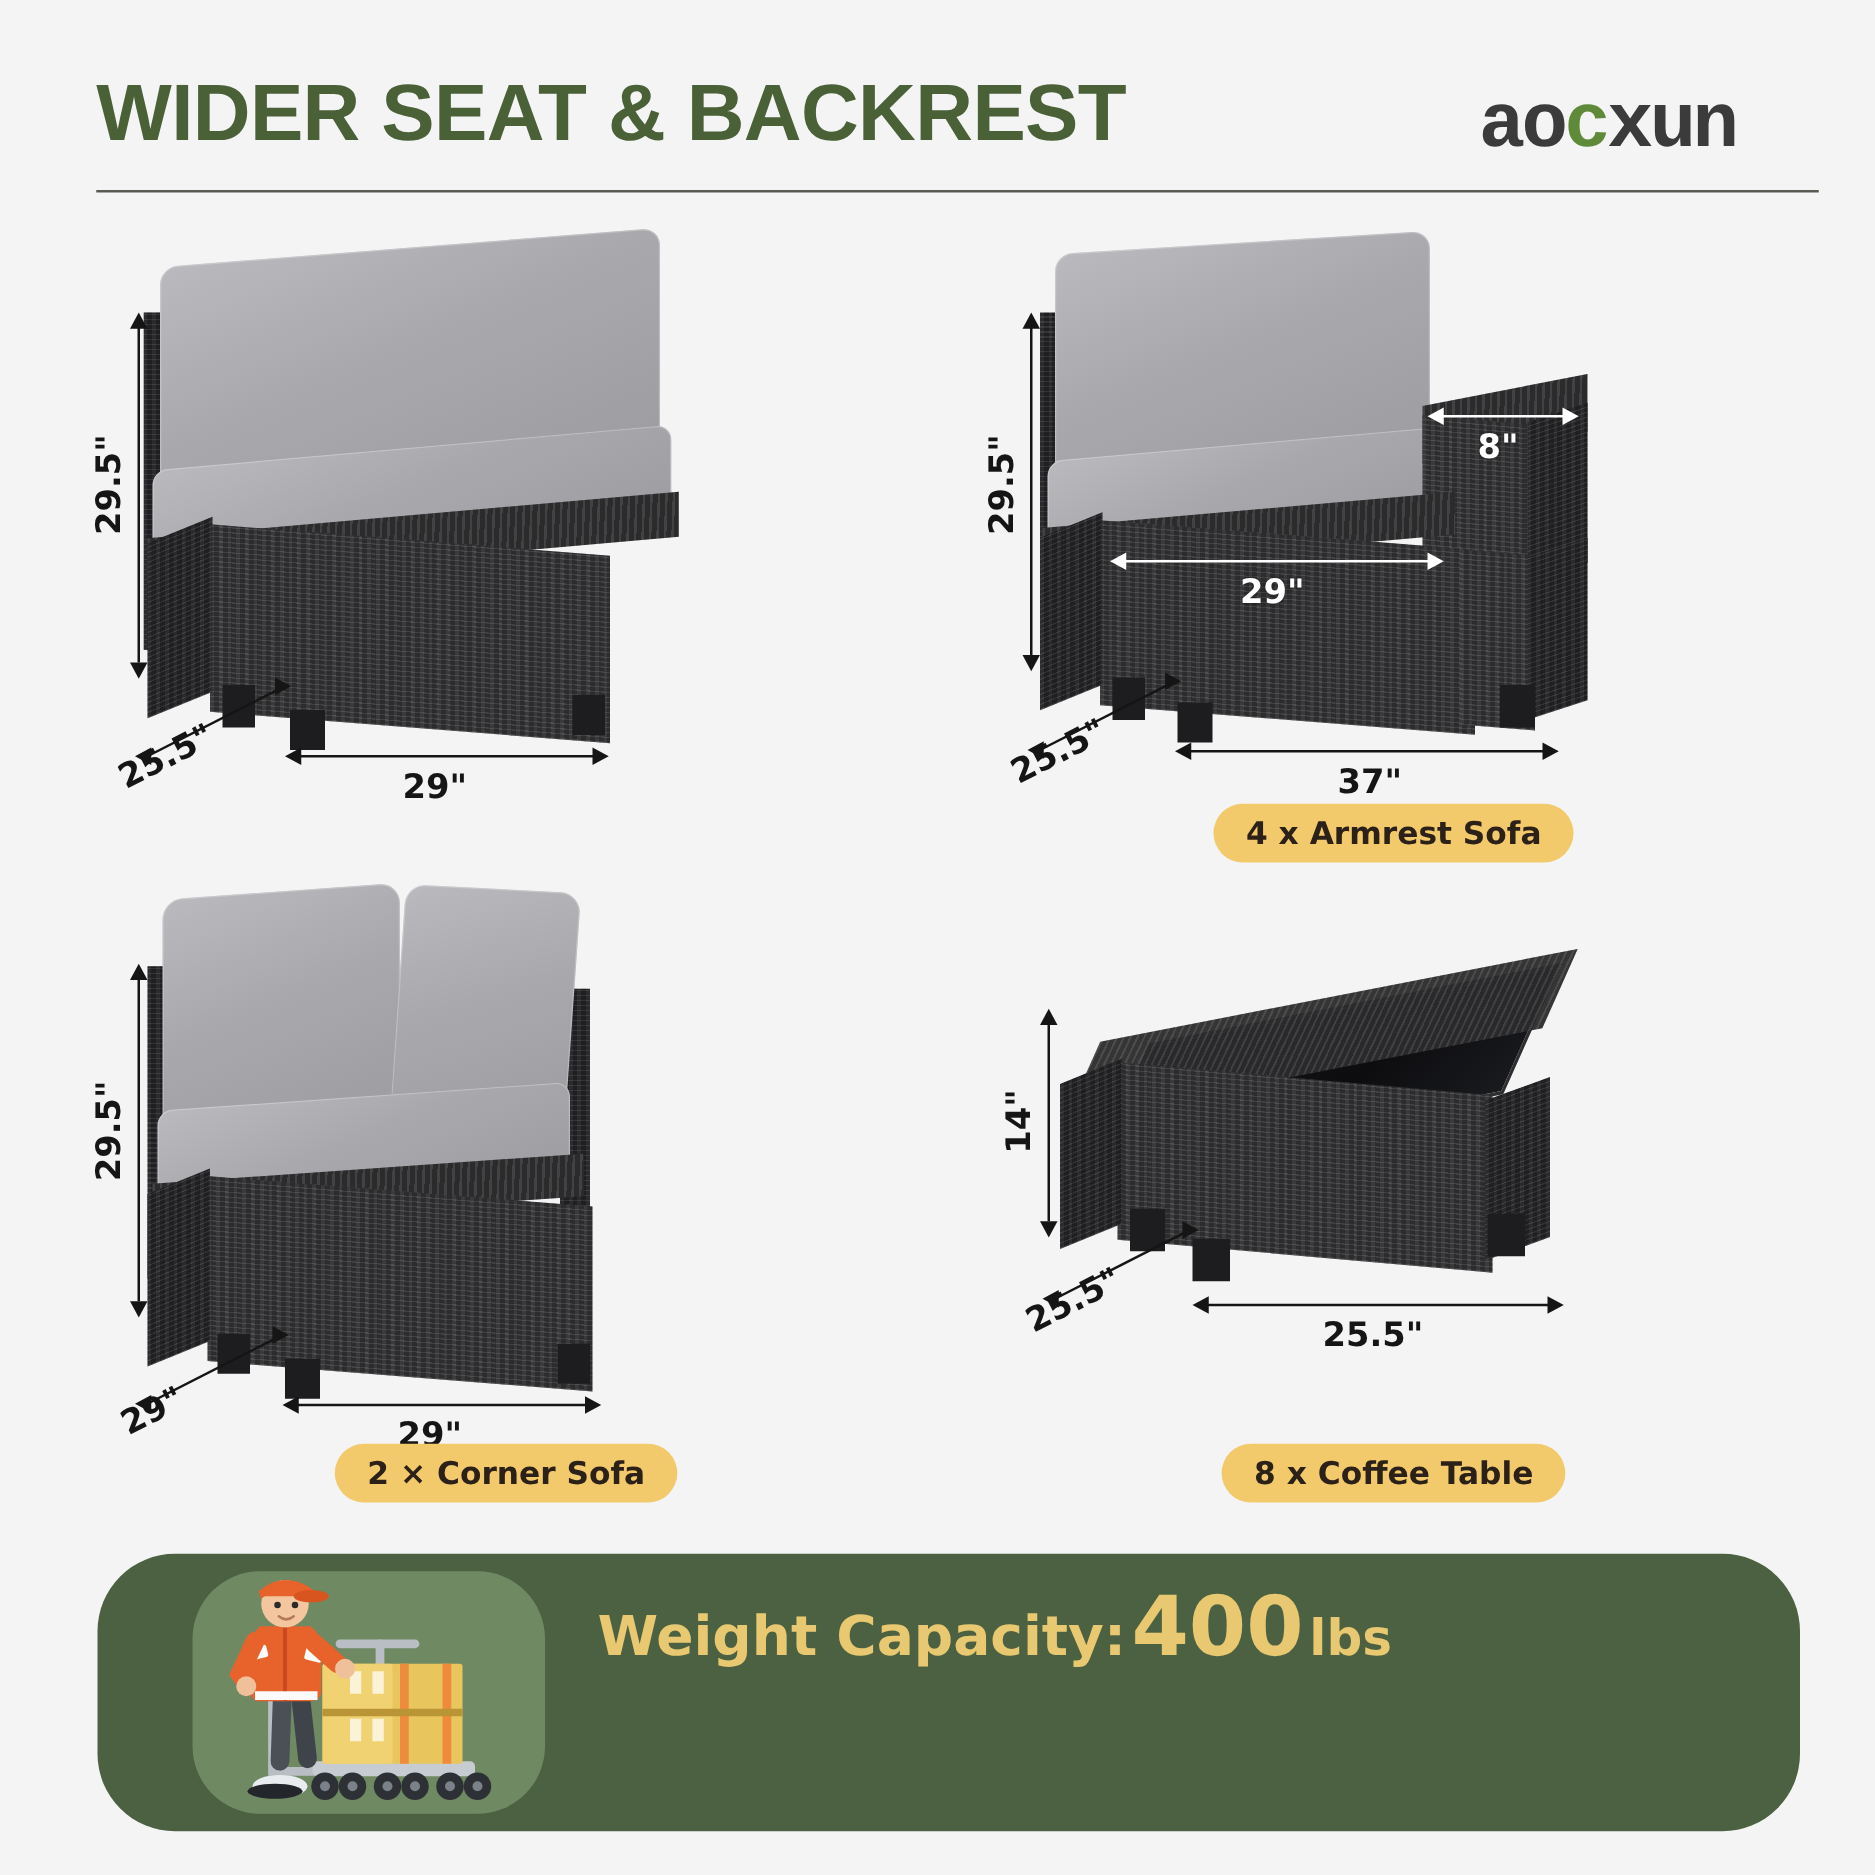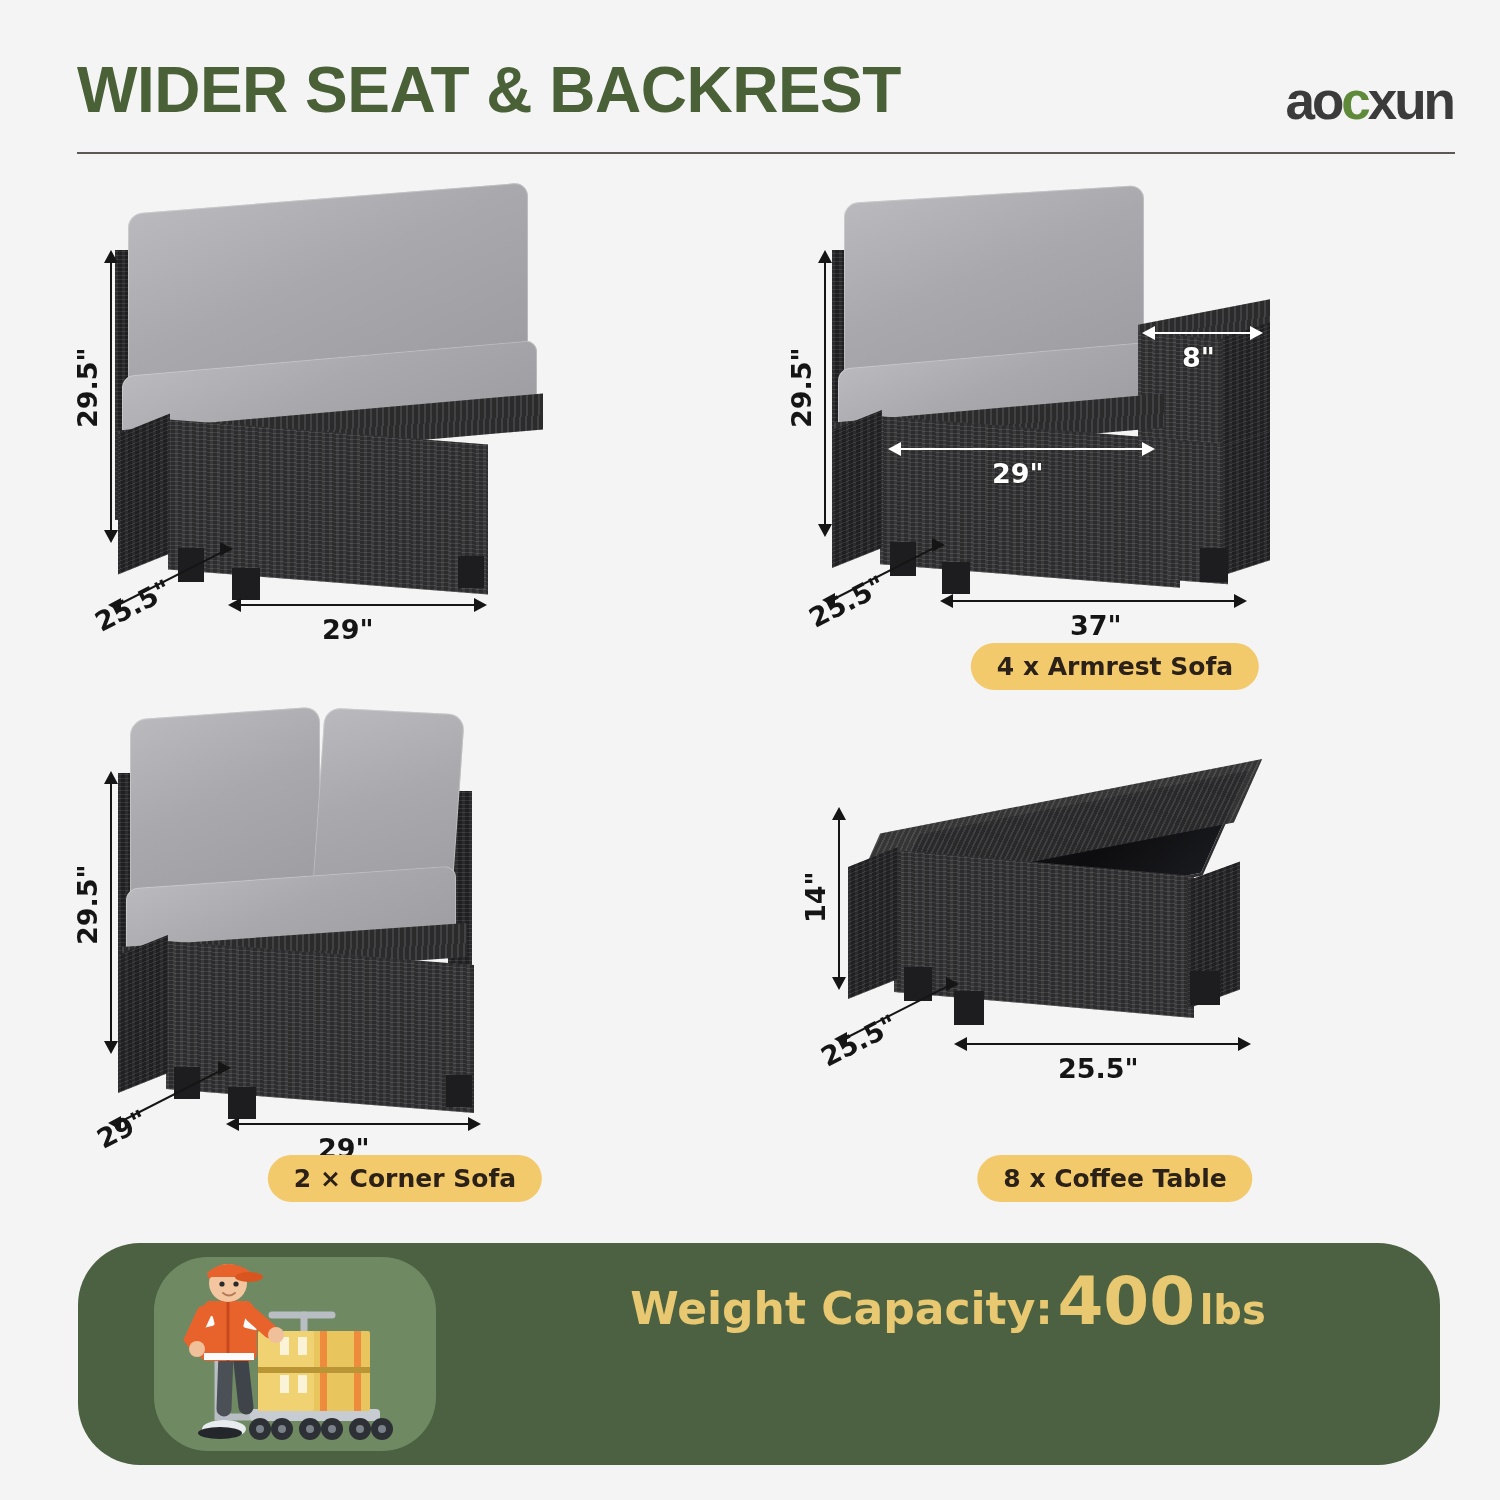--- a/index.html
+++ b/index.html
@@ -17,23 +17,23 @@
     position:absolute; left:62px; top:58px;
     font-size:64px; font-weight:bold; letter-spacing:-0.5px;
     color:#4a6138; line-height:1;
     white-space:nowrap;
   }
   #brand-logo {
     position:absolute; right:62px; top:62px;
     width:270px; height:78px;
   }
   #logo-text {
-    font-size:53px; font-weight:bold; color:#3b3b3b;
-    letter-spacing:-3px; line-height:78px; text-align:right;
-    font-family:Liberation Sans, sans-serif;
+    font-size:62px; font-weight:bold; color:#3b3b3b;
+    letter-spacing:-3px; line-height:78px; text-align:left;
+    font-family:Liberation Mono, monospace;
   }
   #logo-text .g { color:#5f8a3a; }
   #header-divider {
     position:absolute; left:62px; top:152px; width:1378px; height:2px;
     background:#5a5a52;
   }
 
   
   .cell { position:absolute; }
   #cell-armless  { left:60px;  top:180px;  width:690px; height:520px; }
@@ -101,21 +101,21 @@
   .ahead.down  { border-left:7px solid transparent; border-right:7px solid transparent; border-top:13px solid #151515; }
   .ahead.left  { border-top:7px solid transparent; border-bottom:7px solid transparent; border-right:13px solid #151515; }
   .ahead.right { border-top:7px solid transparent; border-bottom:7px solid transparent; border-left:13px solid #151515; }
   .ahead.wleft  { border-top:7px solid transparent; border-bottom:7px solid transparent; border-right:13px solid #fff; }
   .ahead.wright { border-top:7px solid transparent; border-bottom:7px solid transparent; border-left:13px solid #fff; }
   .diagline { position:absolute; height:2px; background:#151515; transform-origin:left center; }
 
   
   #shipping-banner {
     position:absolute; left:78px; top:1243px; width:1362px; height:222px;
-    background:#4b6141; border-radius:62px;text-align:center;
+    background:#4b6141; border-radius:62px;
   }
   #courier-panel {
     position:absolute; left:76px; top:14px; width:282px; height:194px;
     background:#6f8a63; border-radius:54px; overflow:hidden;
   }
   #banner-texts { position:absolute; left:400px; top:20px; width:940px; }
   #capacity-line { white-space:nowrap; line-height:1; margin-top:6px; }
   .cap-label {
     font-size:44px; font-weight:bold; color:#e8c870;
     font-family:"DejaVu Sans", sans-serif;

